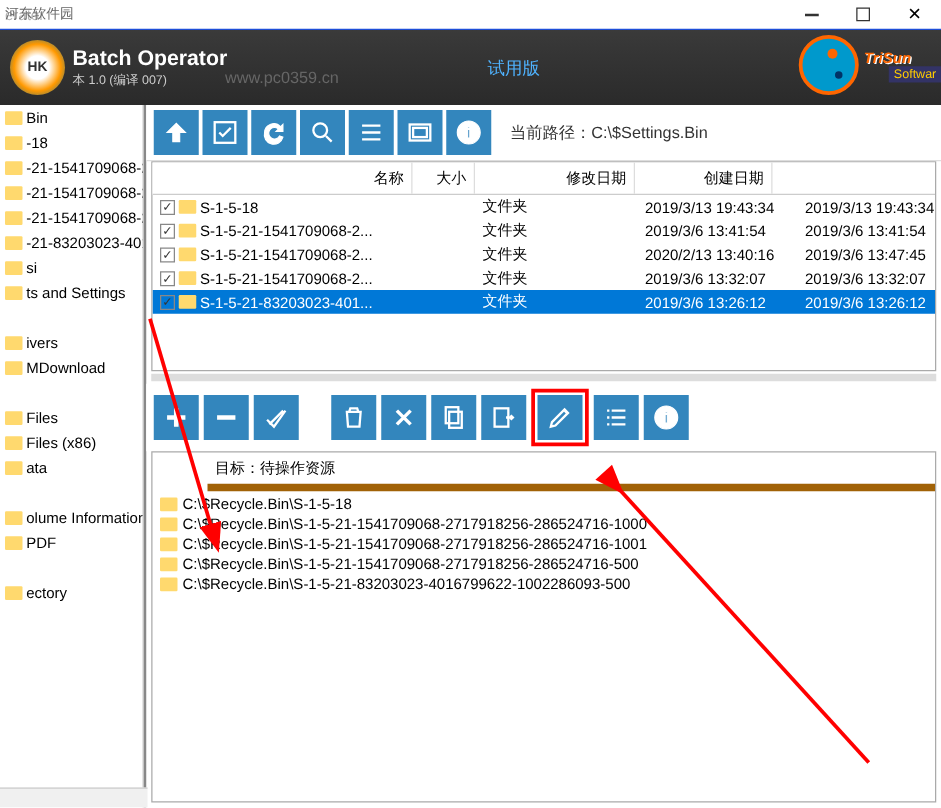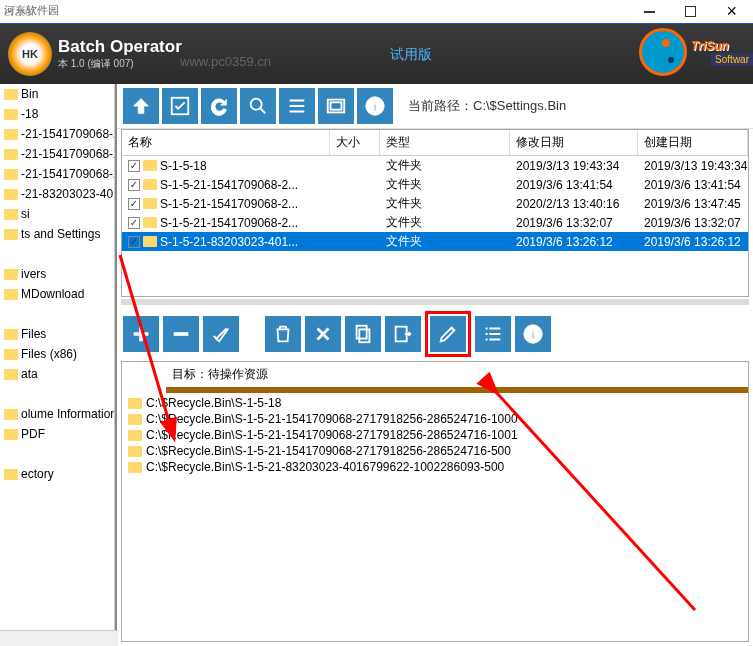--- a/index.html
+++ b/index.html
@@ -32,21 +32,21 @@
 .tree-item .folder-icon { width: 14px; height: 11px; background: #ffd96e; border-radius: 1px; flex-shrink: 0; }
 
 .content { flex: 1; display: flex; flex-direction: column; border-left: 2px solid #888; }
 
 .toolbar { display: flex; align-items: center; gap: 3px; padding: 4px 6px; background: #fff; border-bottom: 1px solid #ddd; }
 .tb-btn { width: 36px; height: 36px; background: #3386bd; display: flex; align-items: center; justify-content: center; color: #fff; cursor: pointer; }
 .tb-btn svg { width: 22px; height: 22px; fill: #fff; stroke: #fff; }
 .path-label { margin-left: 12px; font-size: 13px; color: #333; }
 
 .file-table { flex: 0 0 auto; border: 1px solid #aaa; margin: 0 4px; background: #fff; }
-.table-header { display: flex; background: #fff; border-bottom: 1px solid #ccc; font-size: 12px; }
+.table-header { display: flex; background: #fff; border-bottom: 1px solid #ccc; font-size: 12px; text-align: right; }
 .th { padding: 4px 6px; border-right: 1px solid #ddd; }
 .th-name { width: 208px; }
 .th-size { width: 50px; }
 .th-type { width: 130px; }
 .th-mod { width: 128px; }
 .th-create { width: 110px; }
 
 .table-body { height: 140px; overflow: auto; }
 .tr { display: flex; font-size: 12px; align-items: center; height: 19px; justify-content: space-between; }
 .tr.selected { background: #0078d7; color: #fff; }
@@ -223,21 +223,20 @@
             <text x="12" y="17" text-anchor="middle" fill="#3386bd" font-size="14" font-weight="bold">i</text>
           </svg>
         </div>
       <span class="path-label"><span>当前路径：</span><span>C:\$Settings.Bin</span></span>
     </div>
 
     <div class="file-table">
       <div class="table-header">
         <div class="th th-name">名称</div>
         <div class="th th-size">大小</div>
-        <div class="th th-type">类型</div>
         <div class="th th-mod">修改日期</div>
         <div class="th th-create">创建日期</div>
       </div>
       <div class="table-body" id="table-body">
           <div class="tr">
             <div class="td td-name">
               <span class="checkbox checked"></span>
               <span class="row-folder-icon"></span>
               <span>S-1-5-18</span>
             </div>

